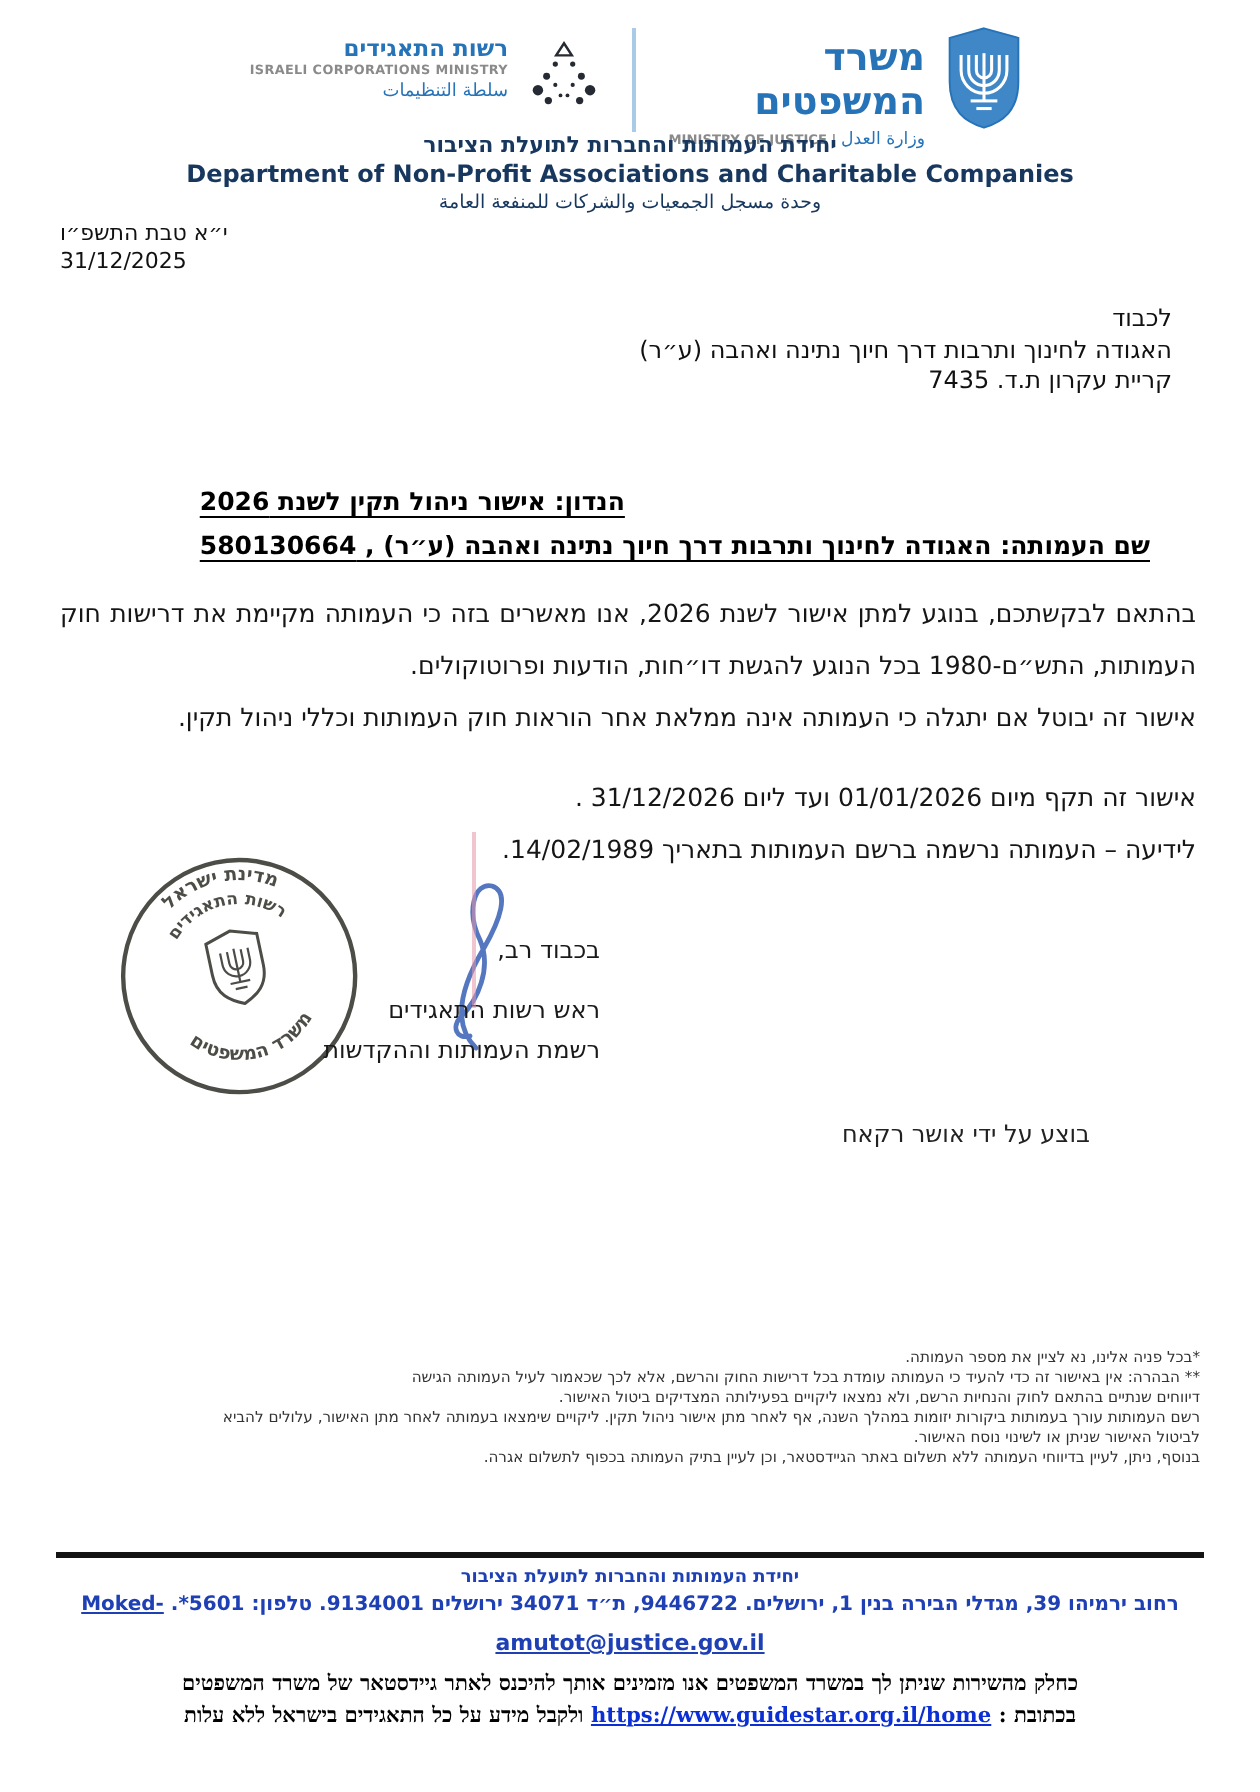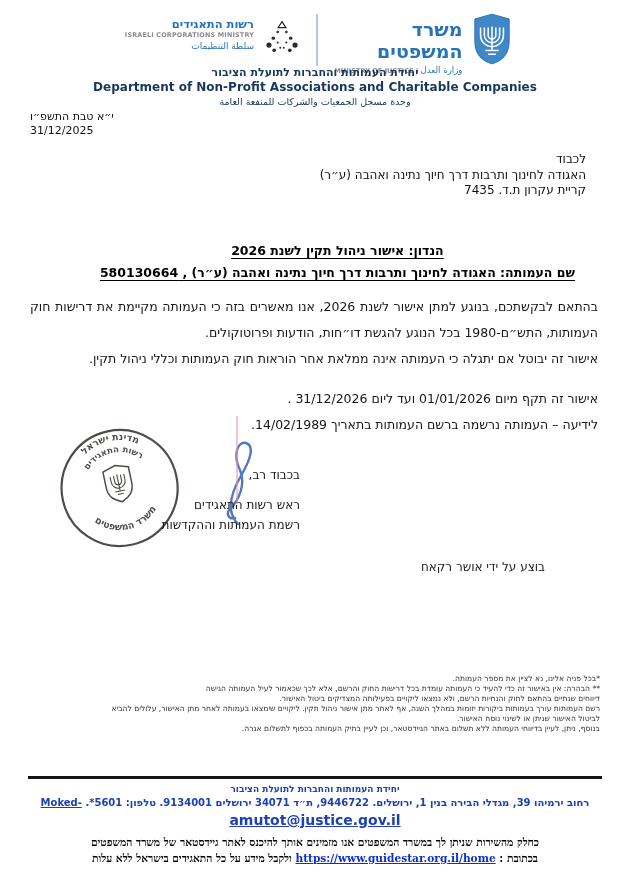--- a/index.html
+++ b/index.html
@@ -22,21 +22,21 @@
 
   .dept{position:absolute;left:0;top:66px;width:630px;text-align:center;color:#17375e;}
   .dept-he{font-size:11px;font-weight:bold;line-height:14px;}
   .dept-en{font-size:12px;font-weight:bold;line-height:15px;}
   .dept-ar{font-size:9.5px;line-height:13px;}
 
   
   .date-block{position:absolute;left:30px;top:110px;font-size:11px;line-height:14px;color:#111;}
   .addressee{position:absolute;right:44px;top:152px;direction:rtl;text-align:right;
              font-size:12px;line-height:15.5px;color:#111;}
-  .subject{position:absolute;right:55px;top:240px;direction:rtl;text-align:center;
+  .subject{position:absolute;right:55px;top:240px;direction:rtl;text-align:left;
            font-size:12.5px;font-weight:bold;line-height:22px;color:#000;}
   .subject div{text-decoration:underline;text-underline-offset:3px;}
 
   
   .body-text{position:absolute;right:32px;left:30px;top:294px;direction:rtl;
              font-size:12.5px;color:#161616;}
   .body-text p{margin:0;line-height:26px;}
   .p-just{text-align:justify;}
   .p-right{text-align:right;}
   .validity{margin-top:14px !important;}
@@ -56,21 +56,21 @@
   .footnotes{position:absolute;right:30px;left:28px;top:674px;direction:rtl;text-align:right;
              font-size:7.6px;line-height:10px;color:#333;}
 
   .rule{position:absolute;left:28px;right:28px;top:776px;height:3px;background:#141414;}
 
   
   .footer{position:absolute;left:0;right:0;top:783px;text-align:center;direction:rtl;color:#1e40b4;}
   .footer-unit{font-size:9px;font-weight:bold;line-height:12px;}
   .footer-addr{font-size:10px;font-weight:bold;line-height:14px;margin-top:1px;}
   .moked{text-decoration:underline;direction:ltr;unicode-bidi:embed;cursor:pointer;}
-  .footer-email{display:inline-block;font-size:14px;font-weight:bold;text-decoration:underline;
+  .footer-email{display:inline-block;font-size:11px;font-weight:bold;text-decoration:underline;
                 direction:ltr;margin-top:2px;color:#1e40b4;cursor:pointer;}
 
   .guidestar{position:absolute;left:0;right:0;top:834px;text-align:center;direction:rtl;
              font-family:"DejaVu Serif",serif;font-weight:bold;font-size:10.6px;
              line-height:16px;color:#000;}
   .gs-url{color:#0b2fd4;text-decoration:underline;direction:ltr;unicode-bidi:embed;cursor:pointer;}
 </style>
 </head>
 <body>
 

